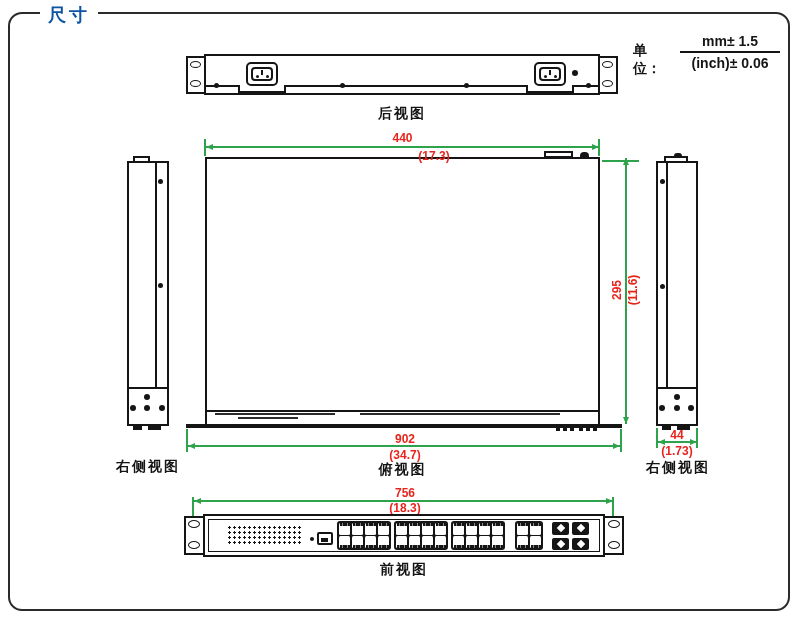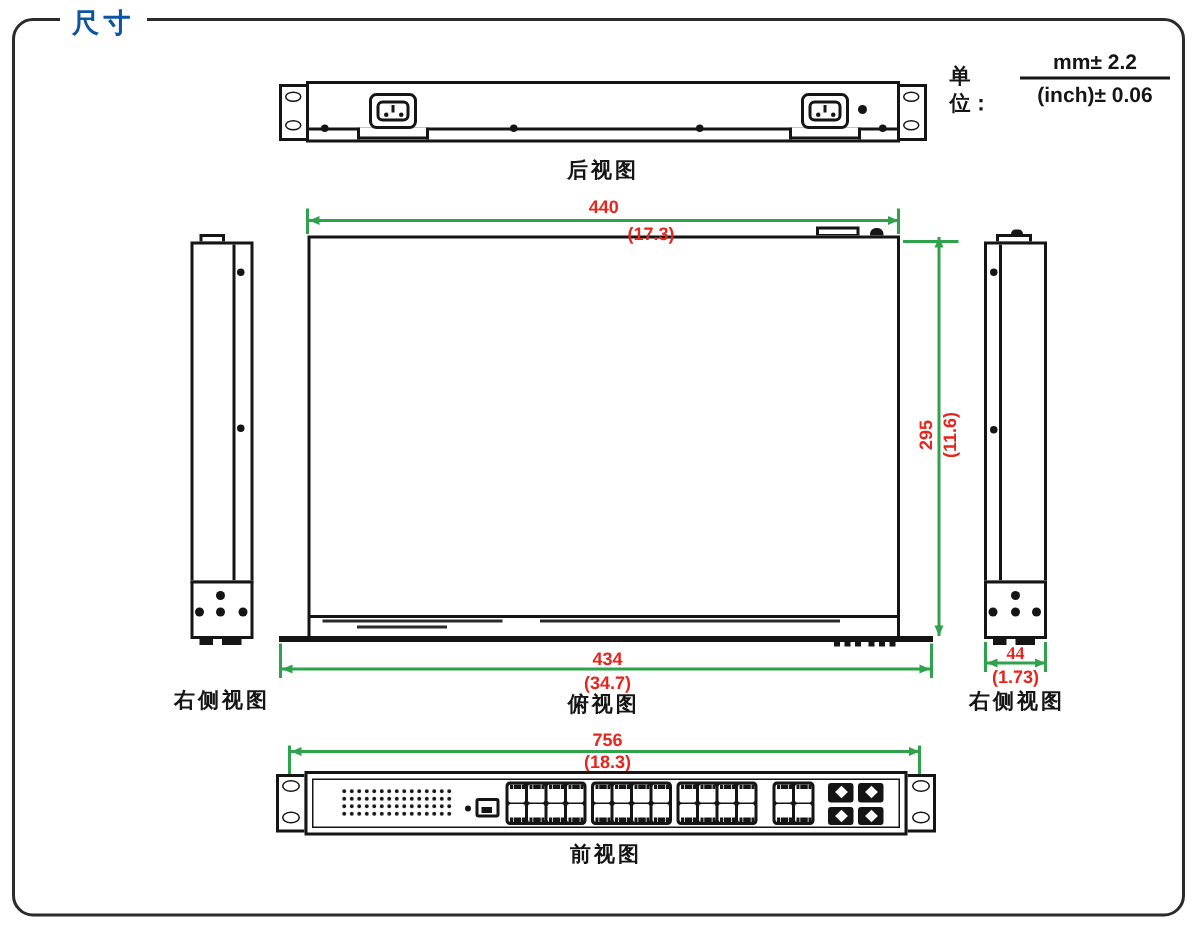--- a/index.html
+++ b/index.html
@@ -71,21 +71,21 @@
 <body>
 
 <div class="canvas">
 
   <div class="page-border"></div>
   <div class="page-title">尺寸</div>
 
   <div class="group">
     <div class="units-label">单位：</div>
     <div class="units-frac">
-      <span class="units-num">mm± 2.2</span>
+      <span class="units-num">mm± 1.5</span>
       <span class="units-den">(inch)± 0.06</span>
     </div>
   </div>
 
   <div class="group">
     <div class="box" style="left:186px;top:56px;width:20px;height:38px;"></div>
     <div class="hole" style="left:190px;top:61px;width:11px;height:7px;"></div>
     <div class="hole" style="left:190px;top:80px;width:11px;height:7px;"></div>
     <div class="box" style="left:598px;top:56px;width:20px;height:38px;"></div>
     <div class="hole" style="left:602px;top:61px;width:11px;height:7px;"></div>
@@ -153,21 +153,21 @@
     <div class="red vred" style="left:597px;top:284px;width:40px;">295</div>
     <div class="red vred" style="left:611px;top:284px;width:44px;">(11.6)</div>
   </div>
 
   <div class="group">
     <div class="dl" style="left:186px;top:429px;width:2px;height:23px;"></div>
     <div class="dl" style="left:620px;top:429px;width:2px;height:23px;"></div>
     <div class="dl" style="left:187px;top:445px;width:434px;height:2px;"></div>
     <div class="arr arr-l" style="left:188px;top:443px;"></div>
     <div class="arr arr-r" style="left:613px;top:443px;"></div>
-    <div class="red" style="left:205px;top:433px;width:400px;">434</div>
+    <div class="red" style="left:205px;top:433px;width:400px;">902</div>
     <div class="red" style="left:205px;top:449px;width:400px;">(34.7)</div>
   </div>
 
   <div class="group">
     <div class="box" style="left:133px;top:156px;width:17px;height:7px;"></div>
     <div class="box" style="left:127px;top:161px;width:42px;height:228px;"></div>
     <div class="k" style="left:155px;top:163px;width:2px;height:224px;"></div>
     <div class="dot" style="left:158px;top:179px;width:5px;height:5px;"></div>
     <div class="dot" style="left:158px;top:283px;width:5px;height:5px;"></div>
     <div class="box" style="left:127px;top:387px;width:42px;height:39px;"></div>
@@ -196,21 +196,21 @@
     <div class="k" style="left:677px;top:426px;width:13px;height:4px;"></div>
     <div class="vlabel" style="left:642px;top:459px;width:72px;">右侧视图</div>
   </div>
 
   <div class="group">
     <div class="dl" style="left:656px;top:428px;width:2px;height:20px;"></div>
     <div class="dl" style="left:696px;top:428px;width:2px;height:20px;"></div>
     <div class="dl" style="left:657px;top:441px;width:40px;height:2px;"></div>
     <div class="arr arr-l" style="left:658px;top:439px;"></div>
     <div class="arr arr-r" style="left:690px;top:439px;"></div>
-    <div class="red" style="left:647px;top:429px;width:60px;font-family:Liberation Serif, serif;">44</div>
+    <div class="red" style="left:647px;top:429px;width:60px;">44</div>
     <div class="red" style="left:647px;top:445px;width:60px;">(1.73)</div>
   </div>
 
   <div class="group">
     <div class="dl" style="left:192px;top:497px;width:2px;height:19px;"></div>
     <div class="dl" style="left:612px;top:497px;width:2px;height:19px;"></div>
     <div class="dl" style="left:193px;top:500px;width:421px;height:2px;"></div>
     <div class="arr arr-l" style="left:194px;top:498px;"></div>
     <div class="arr arr-r" style="left:606px;top:498px;"></div>
     <div class="red" style="left:205px;top:487px;width:400px;">756</div>

